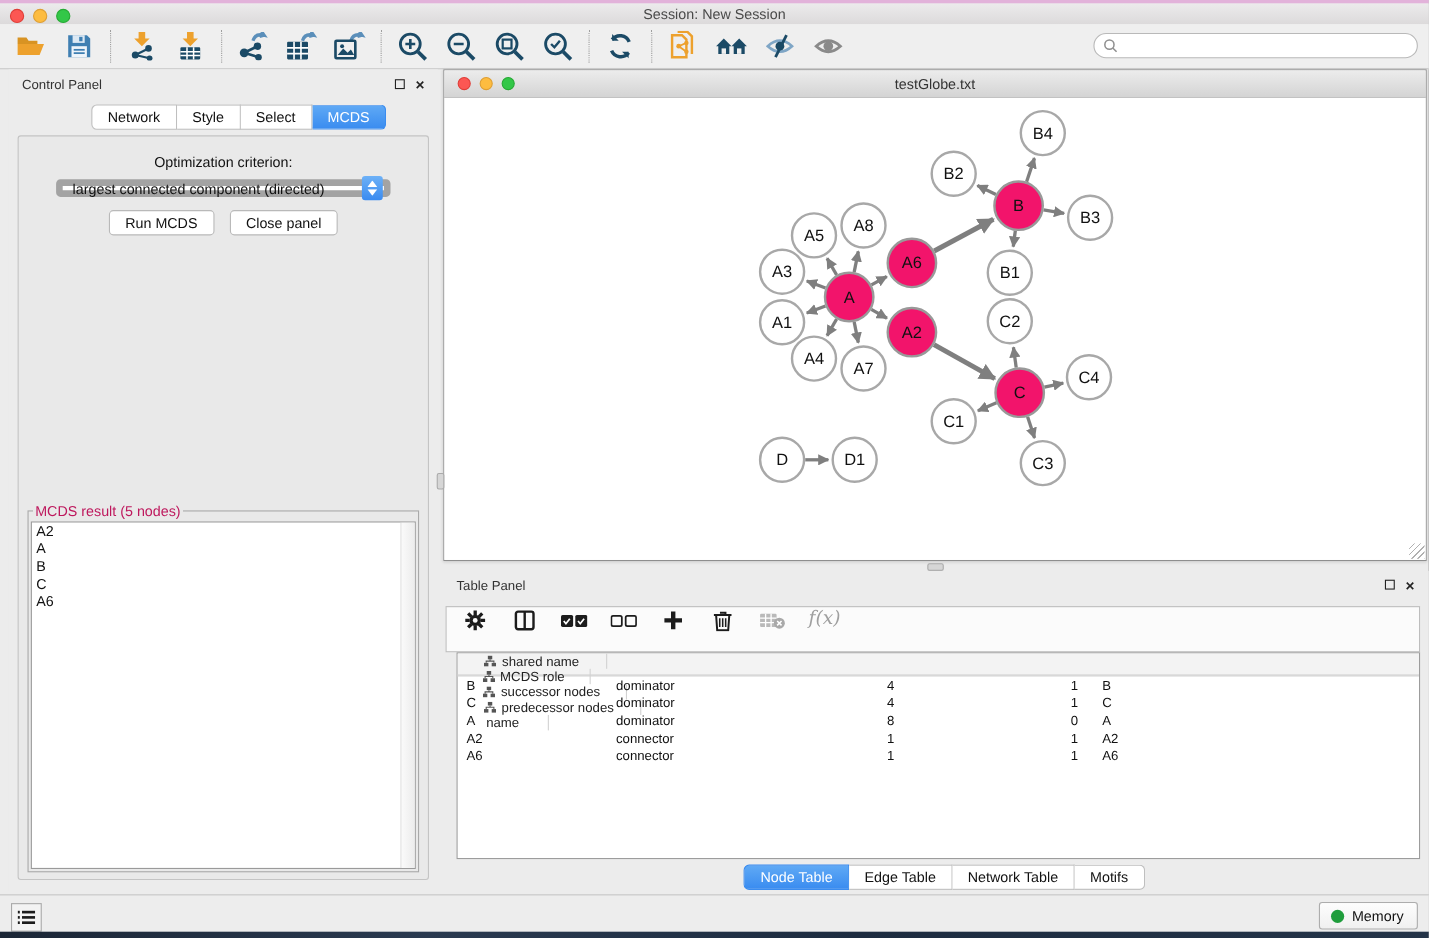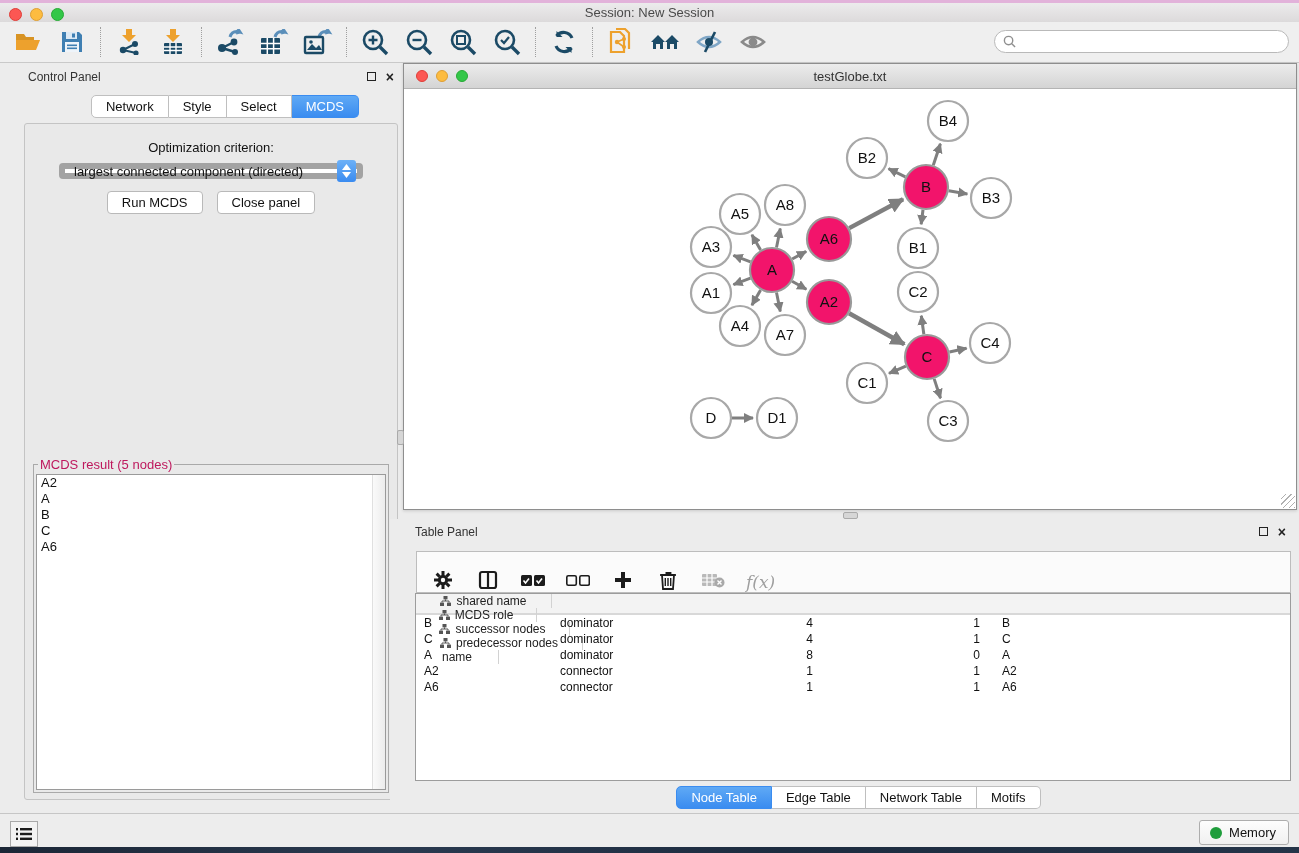--- a/index.html
+++ b/index.html
@@ -23,21 +23,21 @@
     background:#efefef; border-bottom:1px solid #c9c9c9; display:flex; align-items:center; }
   .tgroup { display:flex; align-items:center; gap:14px; padding:0 13px; }
   .tsep { width:0; height:30px; border-left:1px dotted #9f9f9f; }
   .tbtn { width:30px; height:30px; border:none; background:transparent; display:flex; align-items:center; justify-content:center; cursor:pointer; }
   .tbtn svg { display:block; }
   .search-wrap { position:absolute; right:10px; top:8px; width:295px; height:23px;
     background:#fff; border:1px solid #b9b9b9; border-radius:12px; display:flex; align-items:center; padding:0 8px; }
   .search-wrap input { border:none; outline:none; flex:1; font-size:12px; margin-left:5px; background:transparent; color:#333; }
 
   
-  .control-panel { position:absolute; left:16px; top:63px; width:390px; height:747px; background:#ececec; }
+  .control-panel { position:absolute; left:8px; top:63px; width:390px; height:747px; background:#ececec; }
   .panel-head { height:28px; display:flex; align-items:center; padding:0 12px; }
   .panel-head .ptitle { font-size:12px; color:#333; flex:1; }
   .panel-ico { font-size:12px; color:#222; margin-left:10px; cursor:pointer; line-height:1; }
   .float-box { display:inline-block; width:9px; height:9px; border:1.5px solid #222; }
   .close-x { font-weight:bold; font-size:14px; }
   .seg { display:flex; justify-content:center; margin-top:4px;margin-left:28px; }
   .seg .segbtn { font-size:13px; color:#111; background:#fff; border:1px solid #bfbfbf; border-left:none;
     padding:3px 14px; cursor:pointer; }
   .seg .segbtn:first-child { border-left:1px solid #bfbfbf; border-radius:5px 0 0 5px; }
   .seg .segbtn:last-child { border-radius:0 5px 5px 0; }
@@ -72,22 +72,22 @@
   .net-canvas { position:relative; width:100%; height:420px; background:#fff; }
   .resize-grip { position:absolute; right:1px; bottom:1px; width:14px; height:14px;
     background:repeating-linear-gradient(135deg, transparent 0 3px, #b0b0b0 3px 4px); }
   .split-grip-v { position:absolute; left:397px; top:430px; width:7px; height:15px; background:#d6d6d6; border:1px solid #aaa; border-radius:2px; }
   .split-grip-h { position:absolute; left:843px; top:512px; width:15px; height:7px; background:#d6d6d6; border:1px solid #aaa; border-radius:2px; }
 
   
   .table-panel { position:absolute; left:390px; top:519px; width:909px; height:294px; background:#ececec; }
   .tp-head { height:26px; display:flex; align-items:center; padding:0 13px 0 25px; }
   .tp-head .ptitle { font-size:12px; color:#333; flex:1; }
-  .tp-toolbar { position:absolute; left:26px; right:8px; top:32px; height:42px; background:#fbfbfb;
-    border:1px solid #bdbdbd; display:flex; align-items:flex-end; gap:21px; padding:0 14px; }
+  .tp-toolbar { position:absolute; left:15px; right:8px; top:32px; height:42px; background:#fbfbfb;
+    border:1px solid #bdbdbd; display:flex; align-items:flex-start; gap:21px; padding:0 14px; }
   .tp-toolbar .tbtn { width:24px; height:24px; }
   .fx-label { font-family:"DejaVu Serif", serif; font-style:italic; font-size:17px; color:#9f9f9f; }
   .tp-table { position:absolute; left:25px; right:8px; top:74px; bottom:32px; background:#fff; border:1px solid #9c9c9c; overflow:hidden; }
   .thead { display:flex; height:21px; border-bottom:2px solid #d8d8d8; background:#f3f3f3;flex-direction:column; }
   .th { display:flex; align-items:center; justify-content:center; gap:5px; font-size:12px; color:#222;
     border-right:1px solid #d2d2d2; height:100%; cursor:pointer; }
   .trow { display:flex; height:16px; }
   .td { font-size:12px; color:#111; padding:0 8px; line-height:16px; white-space:nowrap; overflow:hidden; }
   .td.num { text-align:right; padding-right:14px; }
   .tp-tabs { position:absolute; left:0; right:0; bottom:4px; display:flex; justify-content:center;align-items:flex-end; }

